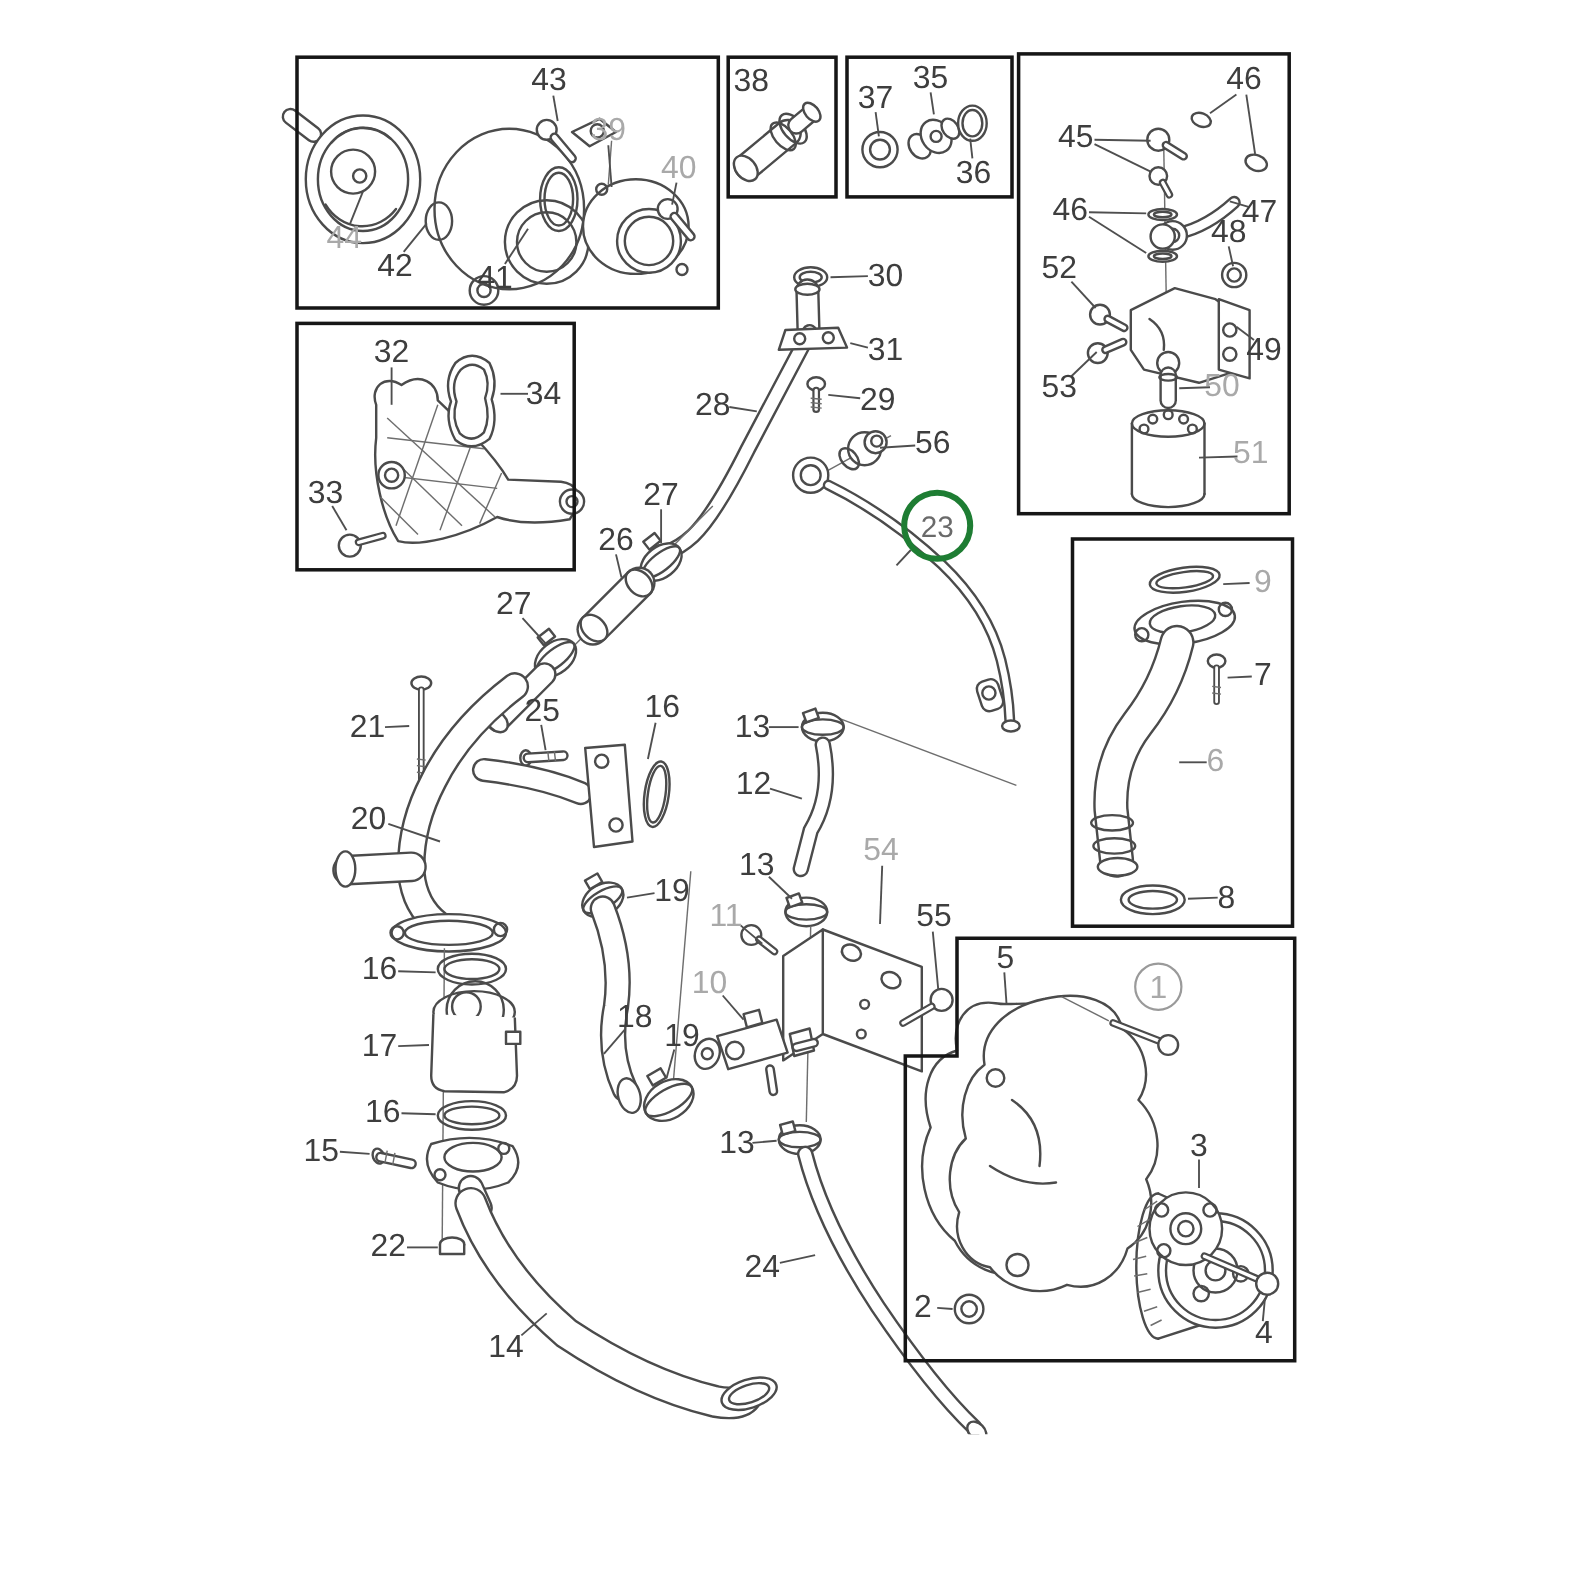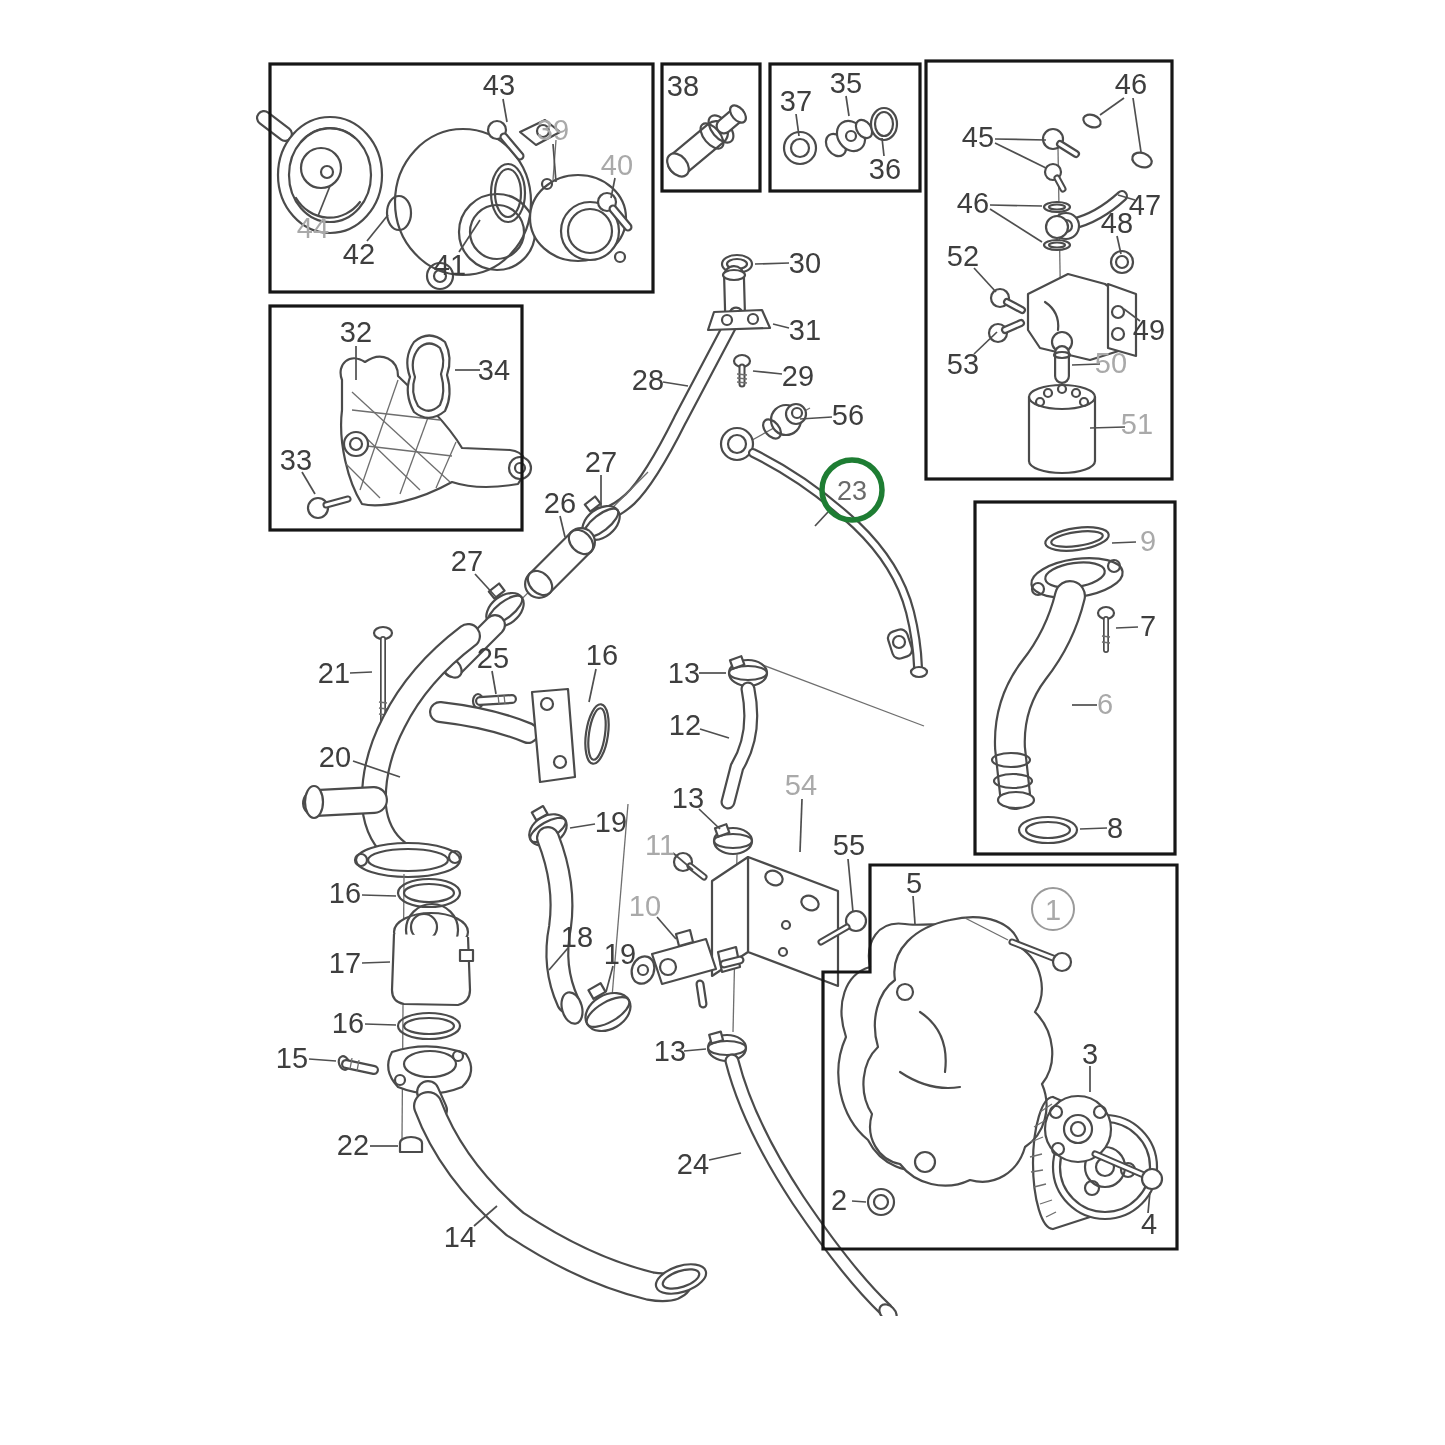--- a/index.html
+++ b/index.html
@@ -1,16 +1,16 @@
 <!DOCTYPE html>
 <html><head>
 <meta charset="utf-8">
 <style>
   html,body{margin:0;padding:0;background:#ffffff;}
-  .stage{position:relative;width:1445px;height:1304px;background:#ffffff;overflow:hidden;margin-top:12px;}
+  .stage{position:relative;width:1445px;height:1304px;background:#ffffff;overflow:hidden;}
   svg{display:block;width:1445px;height:1445px;}
   .ln{fill:none;stroke:#4b4b4b;stroke-width:2.2;stroke-linecap:round;stroke-linejoin:round;}
   .lnf{fill:#ffffff;stroke:#4b4b4b;stroke-width:2.2;stroke-linejoin:round;}
   .thin{fill:none;stroke:#6e6e6e;stroke-width:1.3;}
   .to{fill:none;stroke:#4b4b4b;stroke-linecap:round;}
   .ti{fill:none;stroke:#ffffff;stroke-linecap:round;}
   .box{fill:none;stroke:#161616;stroke-width:3.2;}
   .lead{stroke:#4f4f4f;stroke-width:1.7;fill:none;}
   .lbl{font-family:"Liberation Sans","DejaVu Sans",sans-serif;font-size:29px;fill:#3e3e3e;}
   .lbl.gray{fill:#a9a9a9;}

